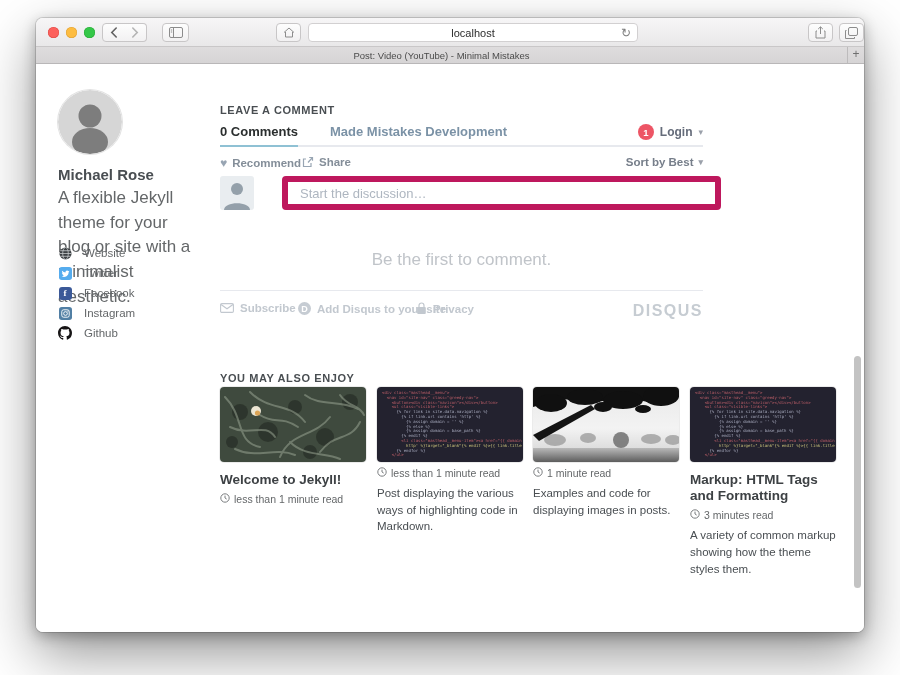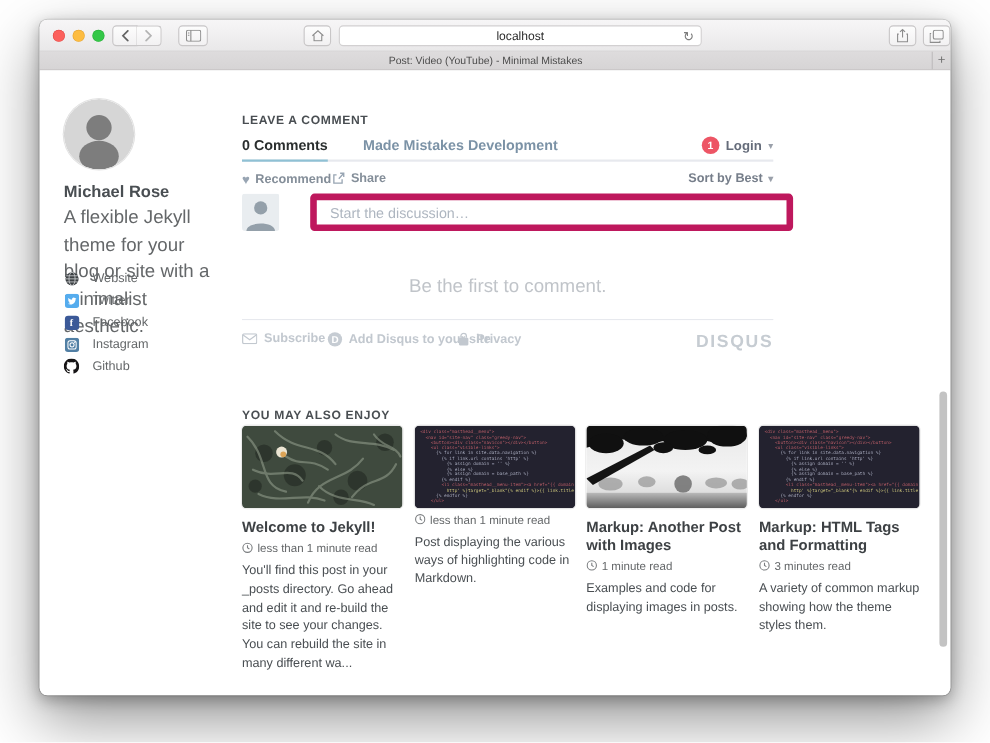--- a/index.html
+++ b/index.html
@@ -340,21 +340,20 @@
             </svg>
         </div>
         <div class="card-title">Welcome to Jekyll!</div>
         <div class="card-meta">
           <svg width="10" height="10" viewBox="0 0 10 10">
               <circle cx="5" cy="5" r="4.2" fill="none" stroke="#7b7e80" stroke-width="1"></circle>
               <path d="M5 2.6 V5 L6.7 6.1" fill="none" stroke="#7b7e80" stroke-width="1"></path>
             </svg>
           <span>less than 1 minute read</span>
         </div>
-        <div class="card-excerpt">You'll find this post in your _posts directory. Go ahead and edit it and re-build the site to see your changes. You can rebuild the site in many different wa...</div>
       </div>
 
       <div class="card card-2">
         <div class="card-img">
           <div class="code-thumb"><div style="color: rgb(184, 92, 102);">&lt;div class="masthead__menu"&gt;</div><div style="color: rgb(184, 92, 102);">  &lt;nav id="site-nav" class="greedy-nav"&gt;</div><div style="color: rgb(184, 92, 102);">    &lt;button&gt;&lt;div class="navicon"&gt;&lt;/div&gt;&lt;/button&gt;</div><div style="color: rgb(184, 92, 102);">    &lt;ul class="visible-links"&gt;</div><div style="color: rgb(167, 170, 189);">      {% for link in site.data.navigation %}</div><div style="color: rgb(167, 170, 189);">        {% if link.url contains 'http' %}</div><div style="color: rgb(167, 170, 189);">          {% assign domain = '' %}</div><div style="color: rgb(167, 170, 189);">          {% else %}</div><div style="color: rgb(167, 170, 189);">          {% assign domain = base_path %}</div><div style="color: rgb(167, 170, 189);">        {% endif %}</div><div style="color: rgb(184, 92, 102);">        &lt;li class="masthead__menu-item"&gt;&lt;a href="{{ domain }}</div><div style="color: rgb(201, 194, 122);">          http' %}target="_blank"{% endif %}&gt;{{ link.title }}</div><div style="color: rgb(167, 170, 189);">      {% endfor %}</div><div style="color: rgb(184, 92, 102);">    &lt;/ul&gt;</div></div>
         </div>
         <div class="card-meta">
           <svg width="10" height="10" viewBox="0 0 10 10">
               <circle cx="5" cy="5" r="4.2" fill="none" stroke="#7b7e80" stroke-width="1"></circle>
               <path d="M5 2.6 V5 L6.7 6.1" fill="none" stroke="#7b7e80" stroke-width="1"></path>
@@ -392,21 +391,20 @@
               <g fill="#101010">
                 <ellipse cx="18" cy="16" rx="16" ry="9"></ellipse>
                 <ellipse cx="52" cy="10" rx="18" ry="8"></ellipse>
                 <ellipse cx="90" cy="13" rx="20" ry="9"></ellipse>
                 <ellipse cx="128" cy="9" rx="18" ry="10"></ellipse>
                 <ellipse cx="70" cy="20" rx="9" ry="5"></ellipse>
                 <ellipse cx="110" cy="22" rx="8" ry="4"></ellipse>
               </g>
             </svg>
         </div>
-        <div class="card-title">Markup: Another Post with Images</div>
         <div class="card-meta">
           <svg width="10" height="10" viewBox="0 0 10 10">
               <circle cx="5" cy="5" r="4.2" fill="none" stroke="#7b7e80" stroke-width="1"></circle>
               <path d="M5 2.6 V5 L6.7 6.1" fill="none" stroke="#7b7e80" stroke-width="1"></path>
             </svg>
           <span>1 minute read</span>
         </div>
         <div class="card-excerpt">Examples and code for displaying images in posts.</div>
       </div>
 

